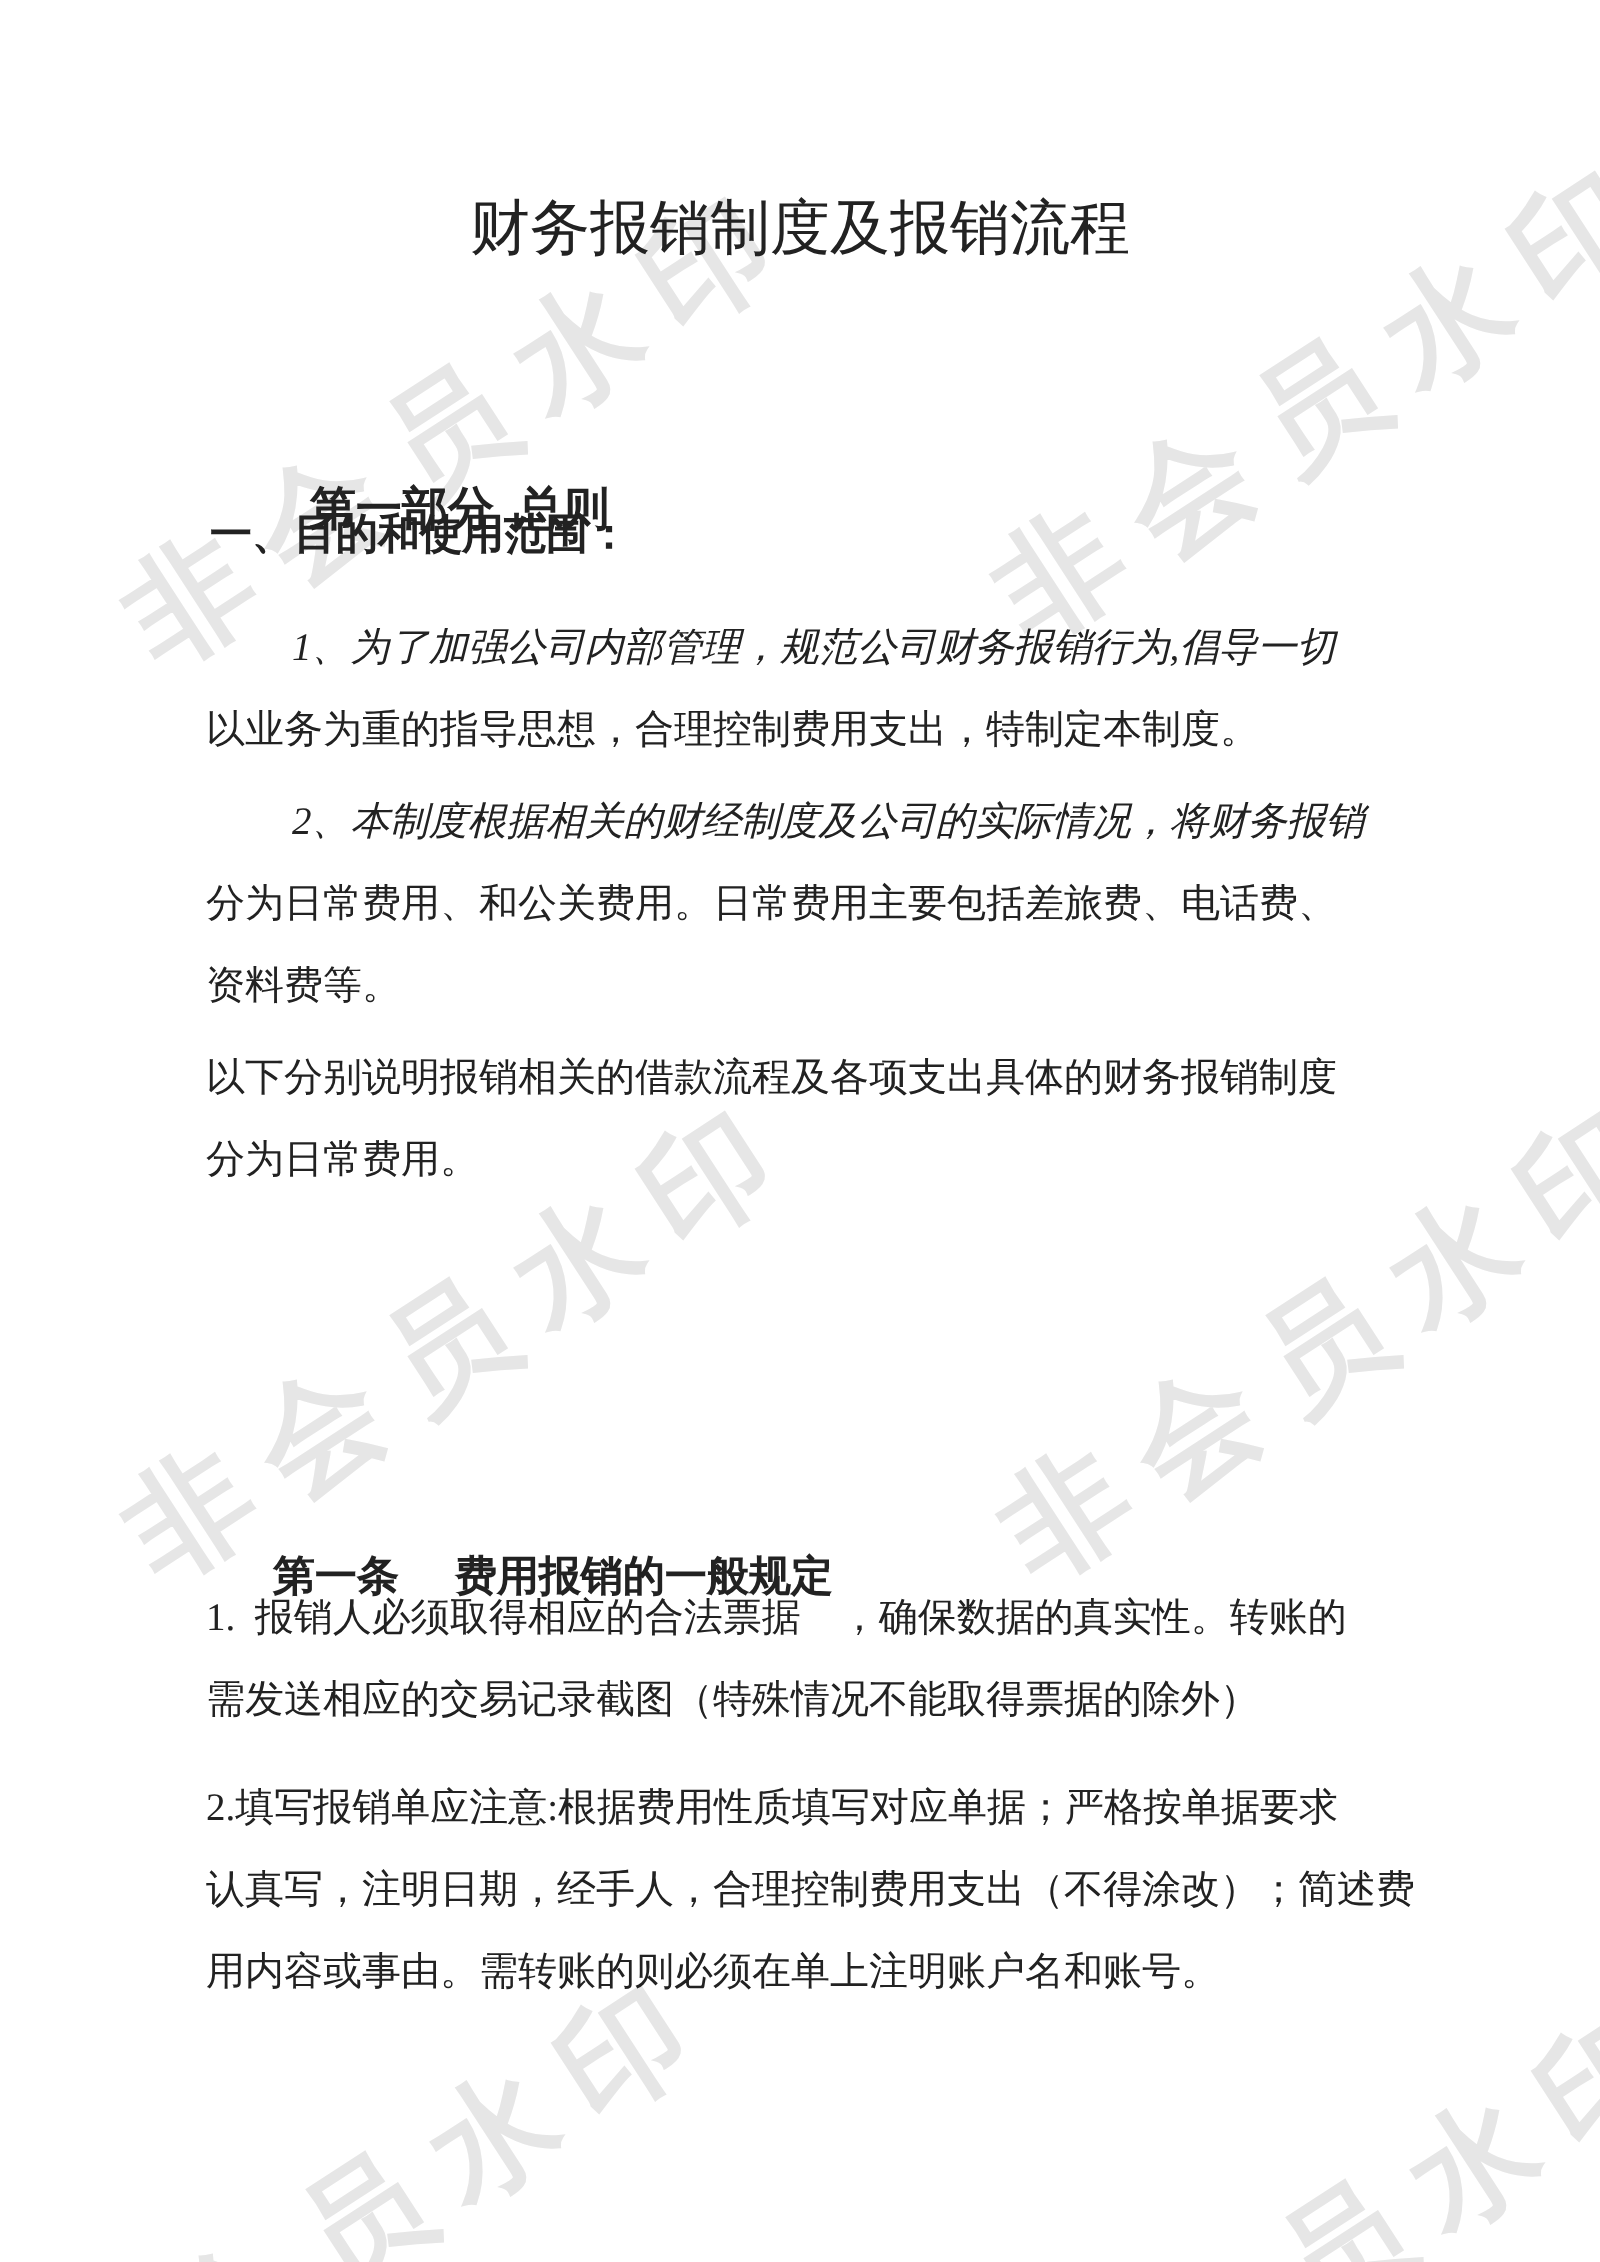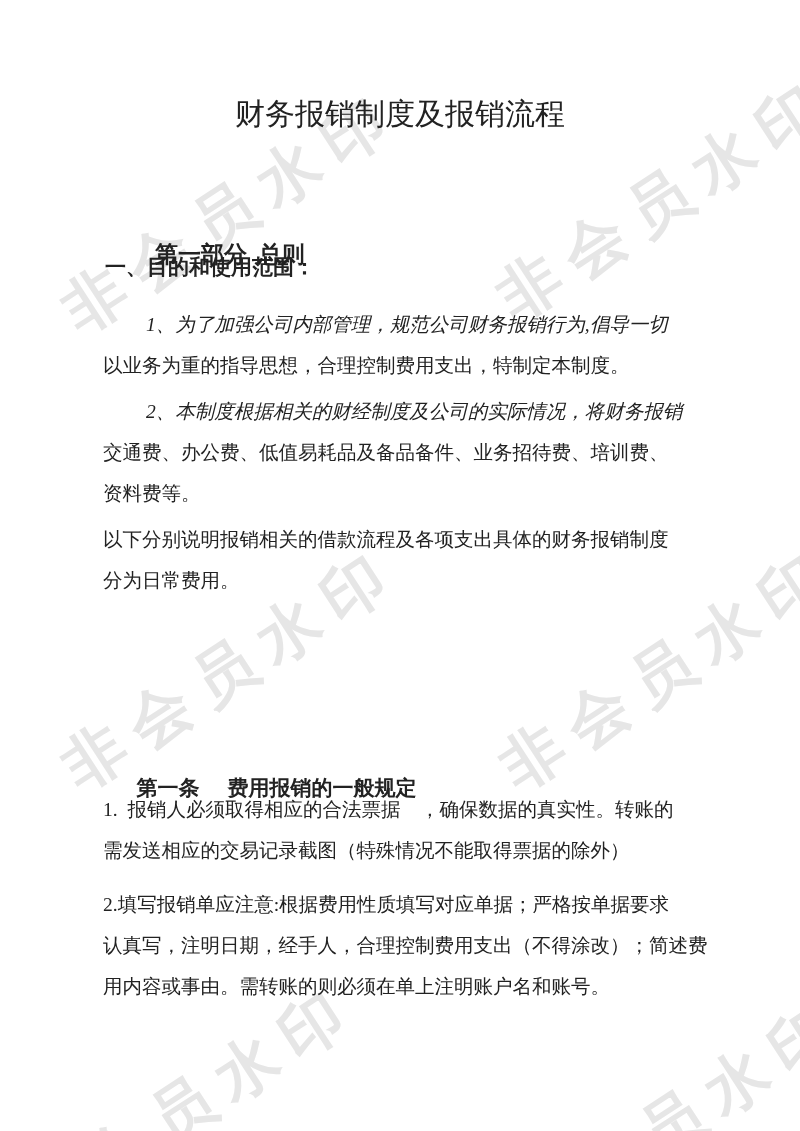--- a/index.html
+++ b/index.html
@@ -70,21 +70,21 @@
     <h1 class="title">财务报销制度及报销流程</h1>
 
     <div class="h-part" style="top:213px;">第一部分  总则</div>
 
     <div class="h-sub" style="top:255px;">一、目的和使用范围：</div>
 
     <div class="body" style="top:304px;">
       <div class="ln indent">1、为了加强公司内部管理，规范公司财务报销行为,倡导一切</div>
       <div class="ln">以业务为重的指导思想，合理控制费用支出，特制定本制度。</div>
       <div class="ln indent pgap">2、本制度根据相关的财经制度及公司的实际情况，将财务报销</div>
-      <div class="ln">交通费、办公费、低值易耗品及备品备件、业务招待费、培训费、</div>
+      <div class="ln">分为日常费用、和公关费用。日常费用主要包括差旅费、电话费、</div>
       <div class="ln">资料费等。</div>
       <div class="ln pgap">以下分别说明报销相关的借款流程及各项支出具体的财务报销制度</div>
       <div class="ln">分为日常费用。</div>
     </div>
 
 
     <div class="h-sub" style="top:752px;">
       <span>第一条</span><span class="article-title">费用报销的一般规定</span>
     </div>
 

